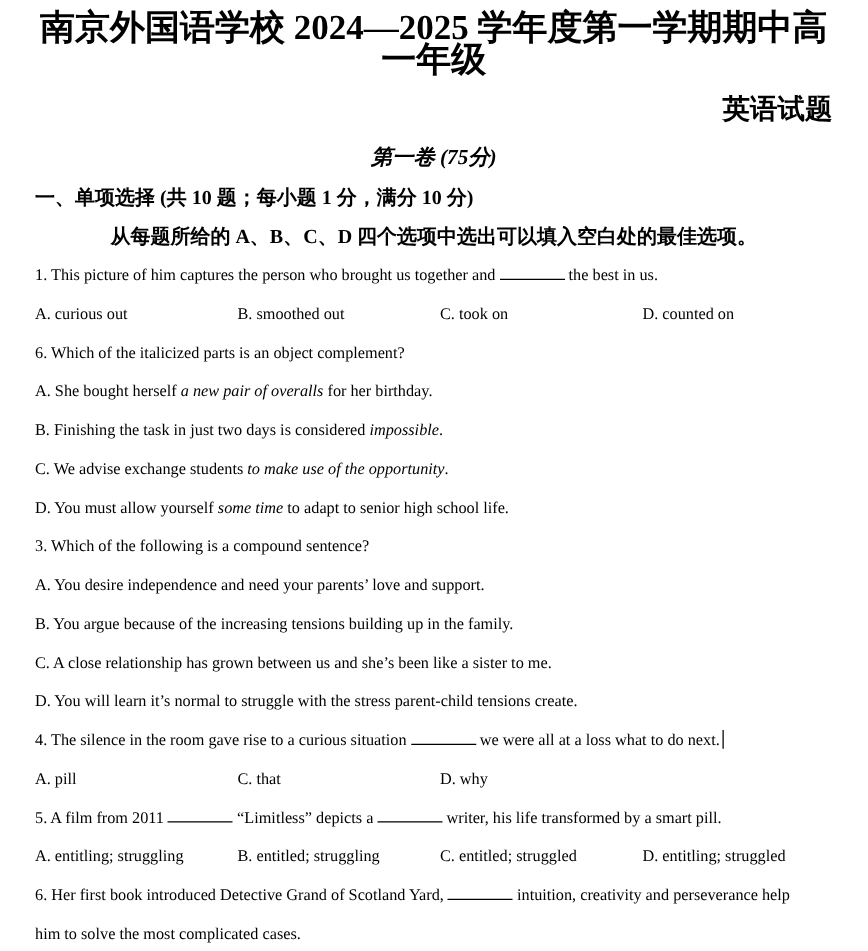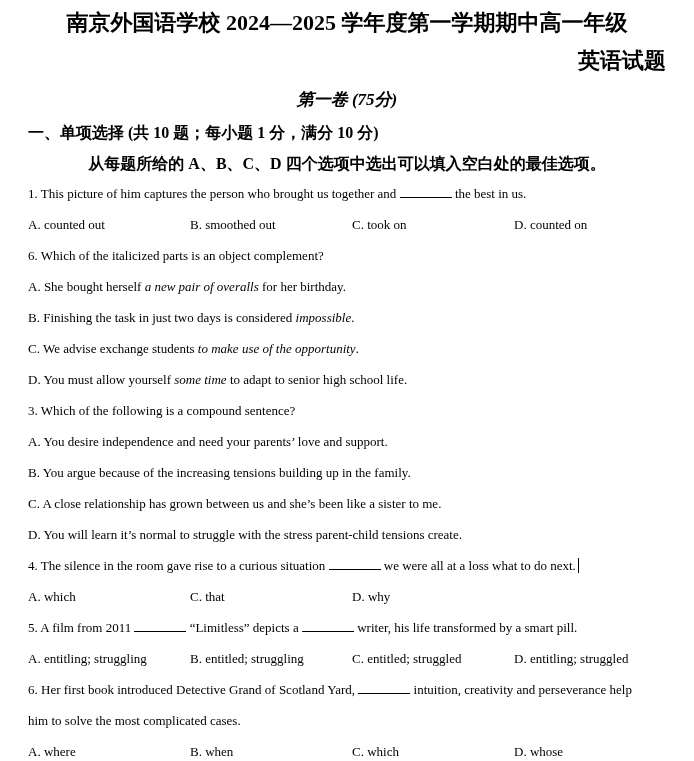--- a/index.html
+++ b/index.html
@@ -4,21 +4,21 @@
 <style>
   html, body { margin:0; padding:0; background:#ffffff; }
   body {
     width:694px;
     color:#000;
     font-family:"Liberation Serif","DejaVu Serif",serif;
   }
   .page { padding:6px 28px 8px 28px; }
 
   .title1 {
-    font-size:22px; font-weight:bold; text-align:center;
+    font-size:28px; font-weight:bold; text-align:center;
     line-height:26px; margin:4px 0 0 0;
   }
   .title2 {
     font-size:22px; font-weight:bold; text-align:right;
     line-height:26px; margin:12px 0 0 0;
   }
   .sectionTitle {
     font-size:17px; font-weight:bold; text-align:center;
     line-height:20px; margin:16px 0 0 0;font-style:italic;
   }
@@ -58,38 +58,38 @@
 
 <div class="page">
   <div class="title1">南京外国语学校 2024—2025 学年度第一学期期中高一年级</div>
   <div class="title2">英语试题</div>
   <div class="sectionTitle">第一卷 (75分)</div>
   <div class="partHeading">一、单项选择 (共 10 题；每小题 1 分，满分 10 分)</div>
   <div class="partInstruction">从每题所给的 A、B、C、D 四个选项中选出可以填入空白处的最佳选项。</div>
   <div class="lines" id="lines">
       <p class="line"><span>1. This picture of him captures the person who brought us together and </span><span class="blank"></span><span> the best in us.</span></p>
       <div class="opts">
-        <span class="opt">A. counted out</span>
+        <span class="opt">A. curious out</span>
         <span class="opt">B. smoothed out</span>
         <span class="opt">C. took on</span>
         <span class="opt">D. counted on</span>
       </div>
       <p class="line"><span>6. Which of the italicized parts is an object complement?</span></p>
       <p class="line"><span>A. She bought herself </span><i>a new pair of overalls</i><span> for her birthday.</span></p>
       <p class="line"><span>B. Finishing the task in just two days is considered </span><i>impossible</i><span>.</span></p>
       <p class="line"><span>C. We advise exchange students </span><i>to make use of the opportunity</i><span>.</span></p>
       <p class="line"><span>D. You must allow yourself </span><i>some time</i><span> to adapt to senior high school life.</span></p>
       <p class="line"><span>3. Which of the following is a compound sentence?</span></p>
       <p class="line"><span>A. You desire independence and need your parents’ love and support.</span></p>
       <p class="line"><span>B. You argue because of the increasing tensions building up in the family.</span></p>
       <p class="line"><span>C. A close relationship has grown between us and she’s been like a sister to me.</span></p>
       <p class="line"><span>D. You will learn it’s normal to struggle with the stress parent-child tensions create.</span></p>
       <p class="line"><span>4. The silence in the room gave rise to a curious situation </span><span class="blank"></span><span> we were all at a loss what to do next.</span><span class="caret"></span></p>
       <div class="opts">
-        <span class="opt">A. which</span>
+        <span class="opt">A. pill</span>
         <span class="opt">C. that</span>
         <span class="opt">D. why</span>
       </div>
       <p class="line"><span>5. A film from 2011 </span><span class="blank"></span><span> “Limitless” depicts a </span><span class="blank"></span><span> writer, his life transformed by a smart pill.</span></p>
       <div class="opts">
         <span class="opt">A. entitling; struggling</span>
         <span class="opt">B. entitled; struggling</span>
         <span class="opt">C. entitled; struggled</span>
         <span class="opt">D. entitling; struggled</span>
       </div>

